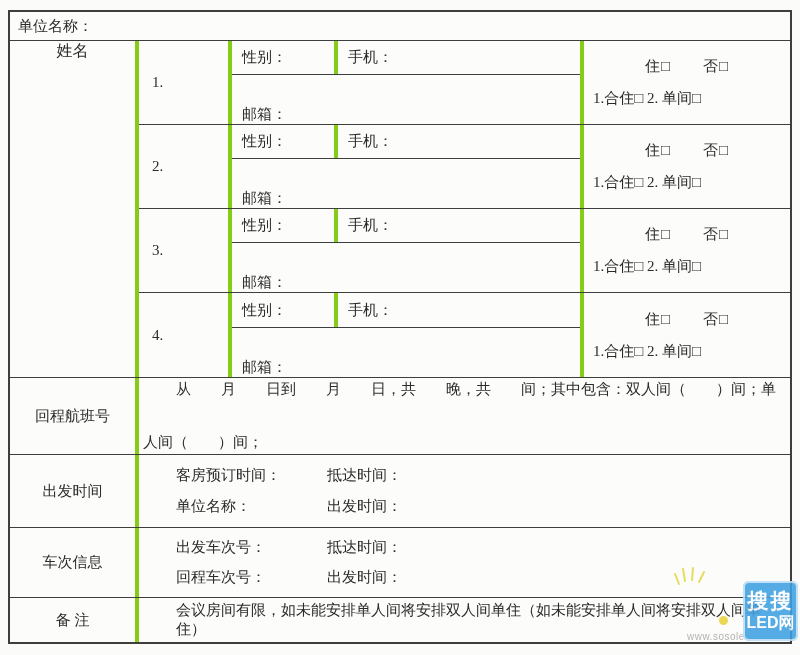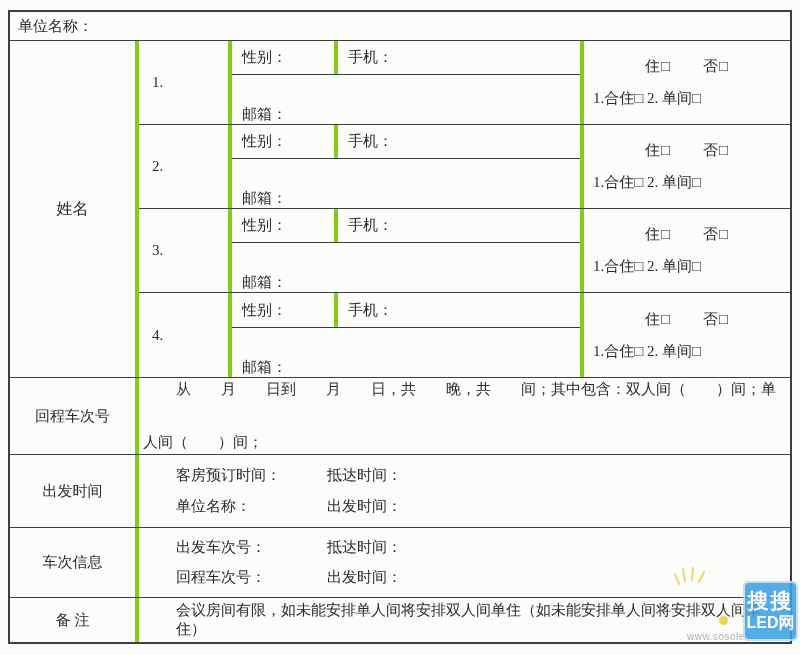--- a/index.html
+++ b/index.html
@@ -19,21 +19,21 @@
     font-size: 15px;
   }
   .bb { border-bottom: 1px solid #3e3e3e; }
   .br { border-right: 4px solid #84cc16; gap: 30px; }
 
   
   .unit-row { height: 29px; display: flex; align-items: center; padding-left: 8px; }
 
   
   .persons-section { display: flex; }
-  .name-col { width: 129px; display: flex; align-items: center; justify-content: center; font-size: 16px; }
+  .name-col { width: 129px; display: flex; align-items: flex-start; justify-content: center; font-size: 16px; }
   .person-blocks { flex: 1; }
   .person { display: flex; height: 84px; }
   .person.bb { height: 84px; }
   .num-col { width: 93px; display: flex; align-items: center; padding-left: 13px; }
   .mid-col { width: 352px; display: flex; flex-direction: column; }
   .sub-top { height: 42px; display: flex; }
   .gender-cell { width: 106px; display: flex; align-items: center; padding-left: 10px; }
   .mobile-cell { flex: 1; display: flex; align-items: center; padding-left: 10px; }
   .sub-bottom { flex: 1; display: flex; align-items: center; padding-left: 10px; }
   .opt-col { flex: 1; display: flex; flex-direction: column; justify-content: center; gap: 13px; }
@@ -183,21 +183,21 @@
             <div class="opt-line1">住□　　否□</div>
             <div class="opt-line2">1.合住□ 2. 单间□</div>
           </div>
         </div>
 
       </div>
     </div>
 
     <div class="section booking bb">
       <div class="section-label br">
-        <span>回程车次号</span>
+        <span>回程航班号</span>
       </div>
       <div class="section-body">
         <div class="booking-line1">从　　月　　日到　　月　　日，共　　晚，共　　间；其中包含：双人间（　　）间；单</div>
         <div class="booking-line2">人间（　　）间；</div>
       </div>
     </div>
 
     <div class="section two-line bb">
       <div class="section-label br">
         <span>出发时间</span>

